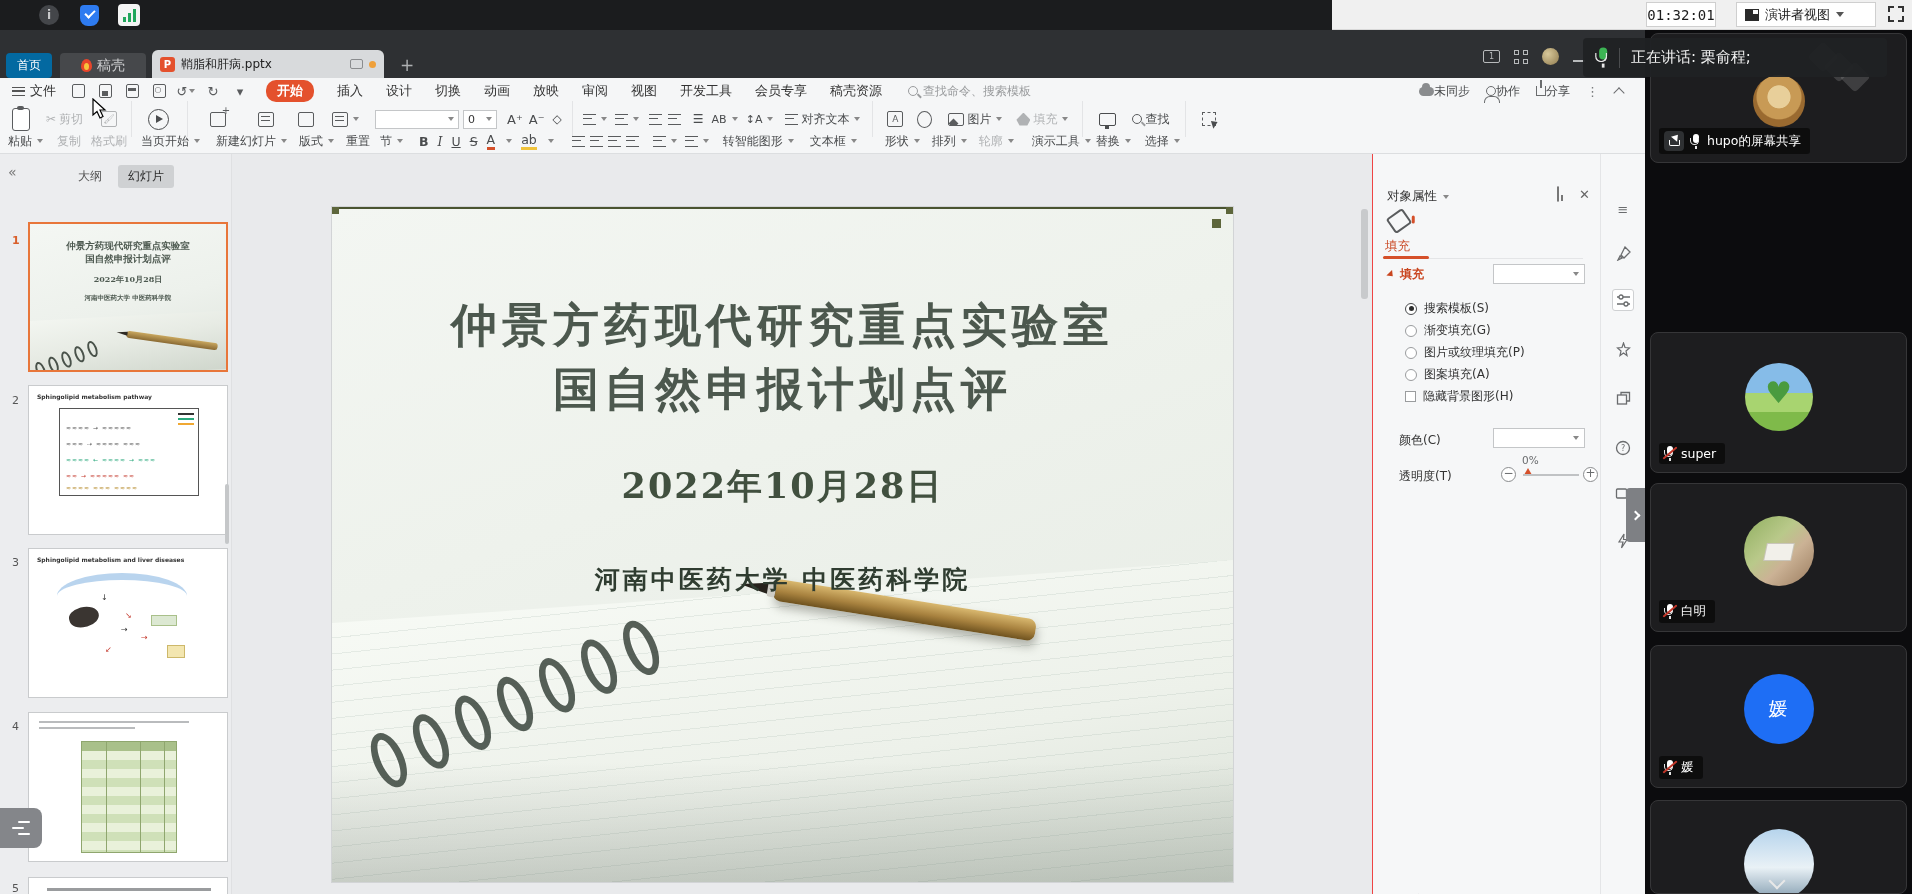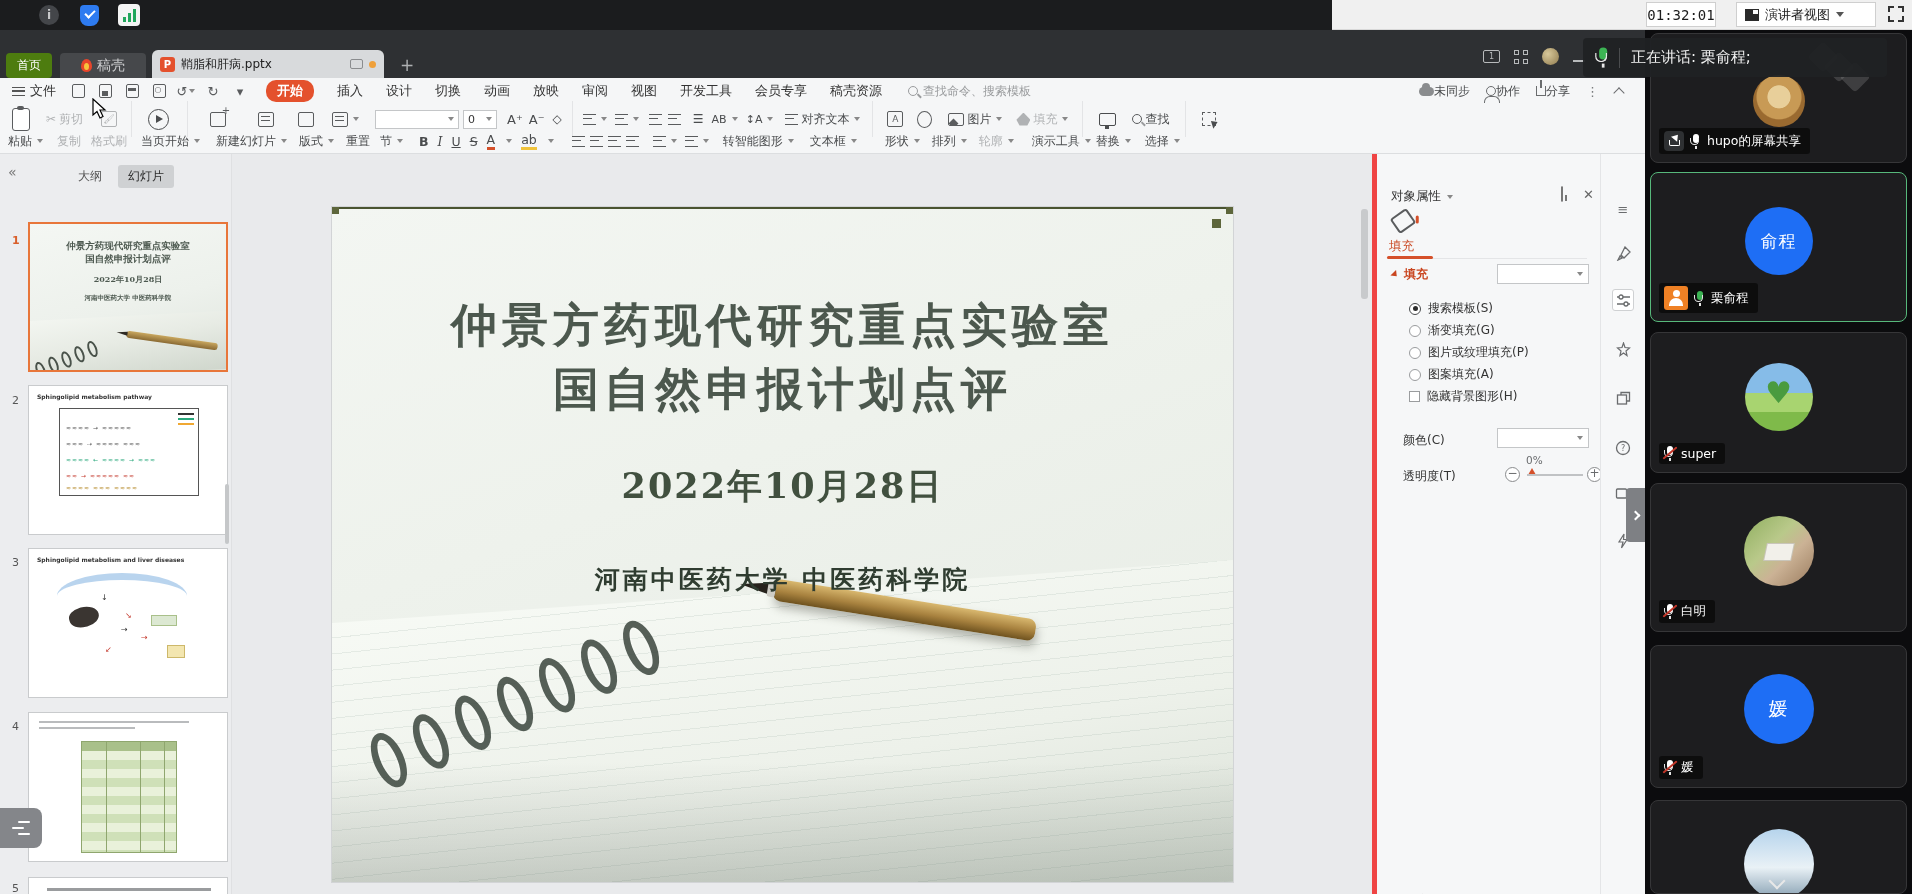--- a/index.html
+++ b/index.html
@@ -23,21 +23,21 @@
   .fs-ic{position:absolute;left:556px;top:6px;width:16px;height:16px;}
   .fs-ic i{position:absolute;width:6px;height:6px;border:2px solid #333;}
   .fs-ic i:nth-child(1){left:0;top:0;border-right:none;border-bottom:none;}
   .fs-ic i:nth-child(2){right:0;top:0;border-left:none;border-bottom:none;}
   .fs-ic i:nth-child(3){left:0;bottom:0;border-right:none;border-top:none;}
   .fs-ic i:nth-child(4){right:0;bottom:0;border-left:none;border-top:none;}
 
   
   .wps{position:absolute;left:0;top:30px;width:1645px;height:864px;background:#f5f6f7;}
   .tabbar{position:absolute;left:0;top:0;width:1645px;height:48px;background:#2e3033;}
-  .tab-home{position:absolute;left:6px;top:23px;width:46px;height:25px;background:#4d7c0f;border-radius:4px;color:#fff;font-size:12px;display:flex;align-items:center;justify-content:center;}
+  .tab-home{position:absolute;left:6px;top:23px;width:46px;height:25px;background:#0369a1;border-radius:4px;color:#fff;font-size:12px;display:flex;align-items:center;justify-content:center;}
   .tab-gaoke{position:absolute;left:60px;top:23px;width:86px;height:25px;background:#46484b;border-radius:4px 4px 0 0;color:#cfd0d2;font-size:14px;display:flex;align-items:center;justify-content:center;gap:5px;}
   .flame{width:11px;height:13px;background:#e8452b;border-radius:50% 50% 50% 50%/60% 60% 40% 40%;position:relative;}
   .flame::after{content:"";position:absolute;left:3px;top:4px;width:5px;height:7px;background:#f7c33c;border-radius:50%;}
   .tab-doc{position:absolute;left:152px;top:20px;width:232px;height:28px;background:#d8dadc;border-radius:6px 6px 0 0;display:flex;align-items:center;gap:6px;padding:0 8px;font-size:12px;color:#222;}
   .plogo{width:15px;height:15px;background:#e4512d;border-radius:3px;color:#fff;font-size:10px;font-weight:bold;display:flex;align-items:center;justify-content:center;}
   .mini-monitor{width:13px;height:10px;border:1.5px solid #8a8c8e;border-radius:2px;position:relative;}
   .odot{width:7px;height:7px;border-radius:50%;background:#efa03a;}
   .tab-add{position:absolute;left:396px;top:24px;width:22px;height:22px;color:#aeb0b2;font-size:17px;display:flex;align-items:center;justify-content:center;}
   .winctl{position:absolute;top:18px;display:flex;align-items:center;gap:14px;color:#b8babc;}
   .wc-pres{width:17px;height:13px;border:1.5px solid #b8babc;border-radius:2px;font-size:8px;display:flex;align-items:center;justify-content:center;color:#b8babc;}
@@ -167,21 +167,21 @@
   .sel-line{position:absolute;left:0;top:0;width:100%;height:2px;background:#4a5430;}
   .hnd{position:absolute;width:9px;height:9px;background:#5d663b;}
   .canv-scroll{position:absolute;right:4px;top:55px;width:7px;height:90px;background:#c8cacc;border-radius:3px;}
 
   
   .notesbar{position:absolute;left:232px;top:836px;width:1140px;height:28px;background:#f2f3f4;border-top:1px solid #dfe0e2;display:flex;align-items:center;gap:7px;padding-left:20px;font-size:12.5px;color:#4a4c4e;}
   .nb-ic{width:14px;height:10px;border-top:2px solid #6a6c6e;border-bottom:2px solid #6a6c6e;position:relative;}
   .nb-ic::after{content:"+";position:absolute;right:-2px;top:1px;font-size:8px;color:#6a6c6e;}
 
   
-  .props{position:absolute;left:1372px;top:124px;width:228px;height:740px;background:#f6f7f8;border-left:5px solid #ef4444;font-size:12px;color:#333;}
+  .props{position:absolute;left:1372px;top:124px;width:228px;height:740px;background:#f6f7f8;border-left:1px solid #ef4444;font-size:12px;color:#333;}
   .pr-head{position:absolute;left:14px;top:34px;display:flex;align-items:center;gap:4px;font-size:12.5px;}
   .pr-pin{position:absolute;left:184px;top:33px;width:12px;height:14px;color:#777;font-size:12px;}
   .pin-ic{width:9px;height:9px;border:1.5px solid #777;border-radius:2px;position:relative;transform:rotate(45deg);}
   .pin-ic::after{content:"";position:absolute;left:3px;top:8px;width:1.5px;height:6px;background:#777;}
   .pr-close{position:absolute;left:206px;top:33px;color:#666;font-size:13px;}
   .bucket{position:absolute;left:16px;top:58px;width:20px;height:18px;border:2px solid #5a5c5e;border-radius:3px;transform:rotate(-35deg);}
   .bucket::after{content:"";position:absolute;right:-6px;bottom:-4px;width:3px;height:8px;background:#d5502a;border-radius:2px;transform:rotate(35deg);}
   .pr-tab{position:absolute;left:12px;top:84px;color:#c9451f;font-size:12.5px;}
   .pr-underline{position:absolute;left:10px;top:102px;width:46px;height:3px;background:#d5502a;border-radius:2px;}
   .pr-sep{position:absolute;left:10px;top:104px;width:200px;height:1px;background:#e4e5e7;}
@@ -778,34 +778,20 @@
         <span class="badge-share"></span>
         <span class="mic">
             <span class="cap"></span>
             <span class="arc"></span>
             <span class="stem"></span>
           </span>
         <span>hupo的屏幕共享</span>
       </div>
     </div>
 
-    <div class="tile speaking" style="top:142px;height:150px">
-      <div class="avatar av-blue" style="top:34px;width:68px;height:68px">
-          <span>俞程</span>
-        </div>
-      <div class="nametag">
-        <span class="badge-host"></span>
-        <span class="mic green">
-            <span class="cap"></span>
-            <span class="arc"></span>
-            <span class="stem"></span>
-          </span>
-        <span>栗俞程</span>
-      </div>
-    </div>
 
     <div class="tile" style="top:302px;height:141px">
       <div class="avatar av-heart" style="top:30px;width:68px;height:68px"></div>
       <div class="nametag">
         <span class="mic muted">
             <span class="cap"></span>
             <span class="arc"></span>
             <span class="stem"></span>
           </span>
         <span>super</span>

